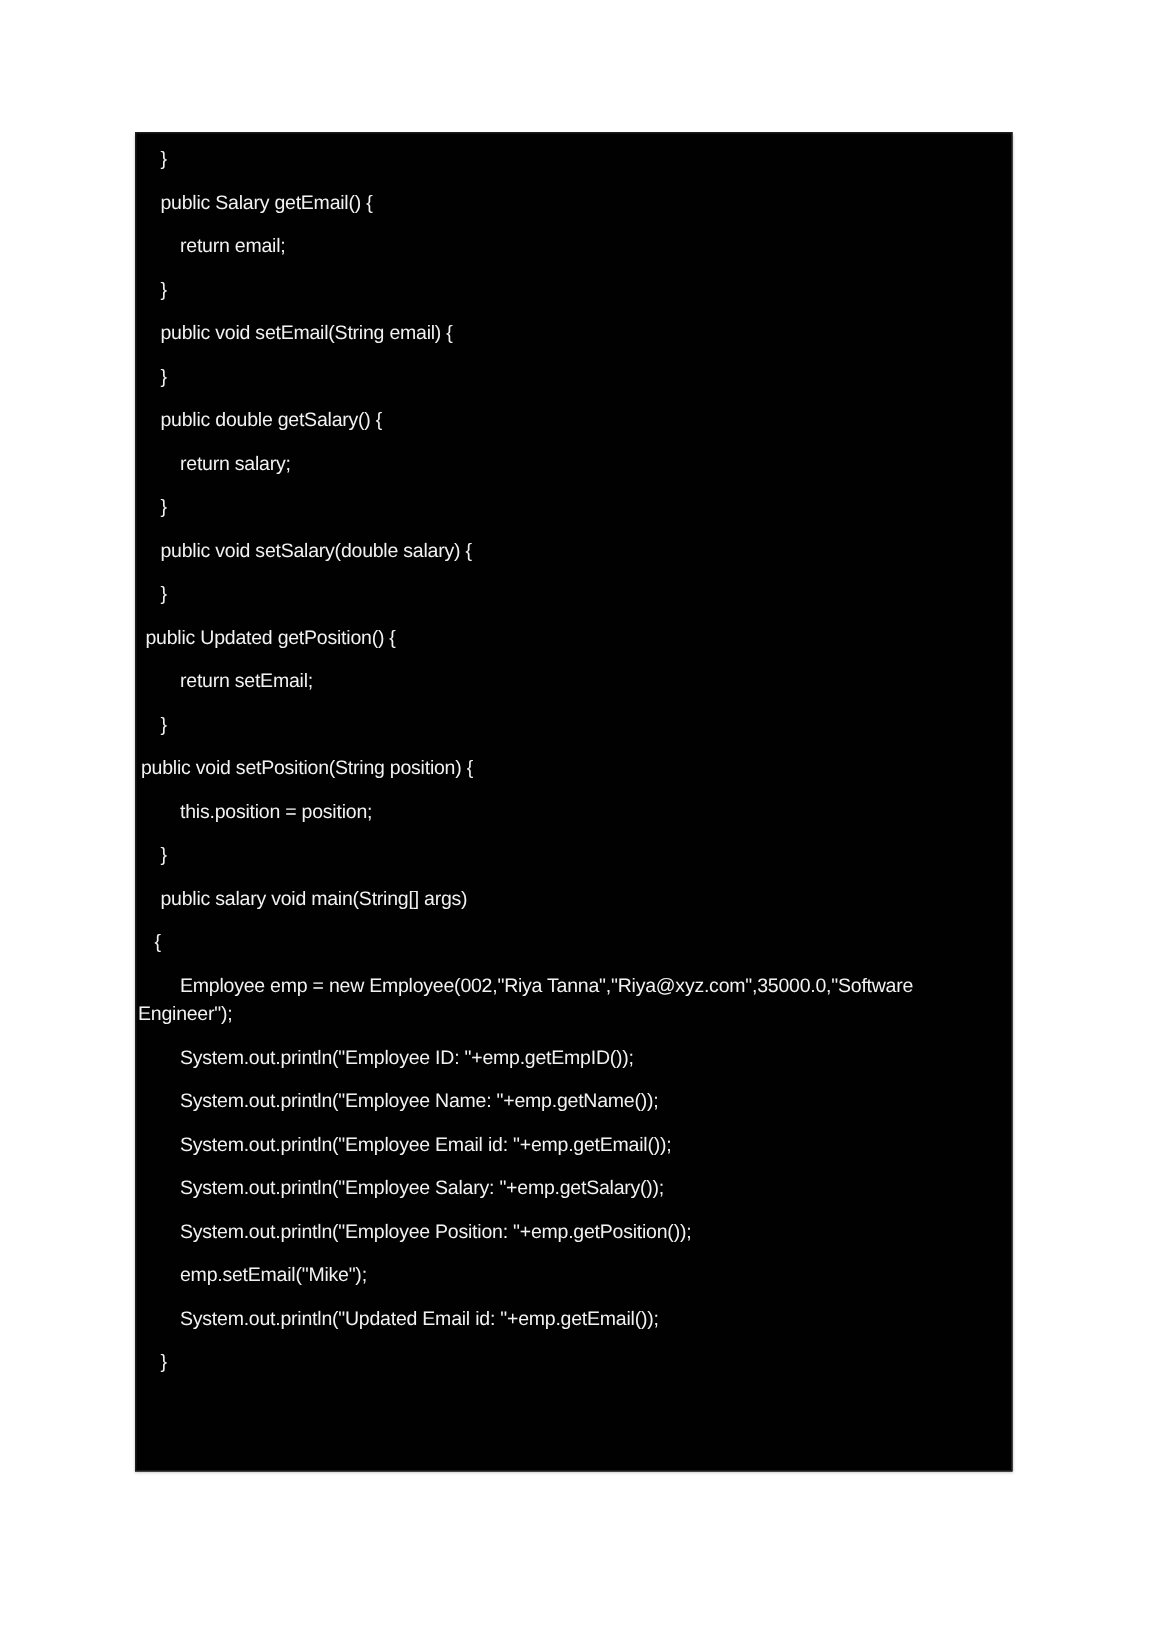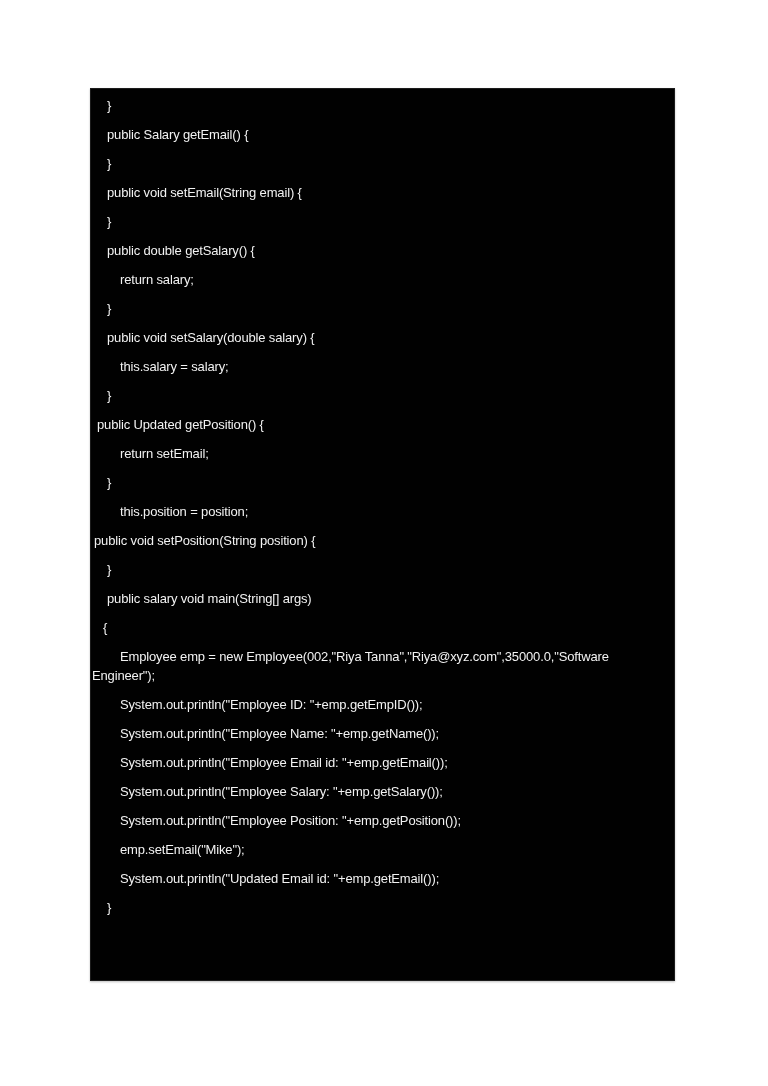--- a/index.html
+++ b/index.html
@@ -45,34 +45,34 @@
   .ind-b  { margin-left: 28px; }  
   .ind-w  { margin-left: 0px;  }  
 </style>
 </head>
 <body>
 
 <div class="page">
   <div class="code-block">
       <div class="code-line ind-m">}</div>
       <div class="code-line ind-m">public Salary getEmail() {</div>
+      <div class="code-line ind-b">return email;</div>
       <div class="code-line ind-m">}</div>
       <div class="code-line ind-m">public void setEmail(String email) {</div>
       <div class="code-line ind-m">}</div>
       <div class="code-line ind-m">public double getSalary() {</div>
       <div class="code-line ind-b">return salary;</div>
       <div class="code-line ind-m">}</div>
       <div class="code-line ind-m">public void setSalary(double salary) {</div>
-      <div class="code-line ind-b">this.salary = salary;</div>
       <div class="code-line ind-m">}</div>
       <div class="code-line ind-h1">public Updated getPosition() {</div>
       <div class="code-line ind-b">return setEmail;</div>
       <div class="code-line ind-m">}</div>
+      <div class="code-line ind-h0">public void setPosition(String position) {</div>
       <div class="code-line ind-b">this.position = position;</div>
-      <div class="code-line ind-h0">public void setPosition(String position) {</div>
       <div class="code-line ind-m">}</div>
       <div class="code-line ind-m">public salary void main(String[] args)</div>
       <div class="code-line ind-br">{</div>
       <div class="code-line ind-b tight">Employee emp = new Employee(002,"Riya Tanna","Riya@xyz.com",35000.0,"Software</div>
       <div class="code-line ind-w">Engineer");</div>
       <div class="code-line ind-b">System.out.println("Employee ID: "+emp.getEmpID());</div>
       <div class="code-line ind-b">System.out.println("Employee Name: "+emp.getName());</div>
       <div class="code-line ind-b">System.out.println("Employee Email id: "+emp.getEmail());</div>
       <div class="code-line ind-b">System.out.println("Employee Salary: "+emp.getSalary());</div>
       <div class="code-line ind-b">System.out.println("Employee Position: "+emp.getPosition());</div>

